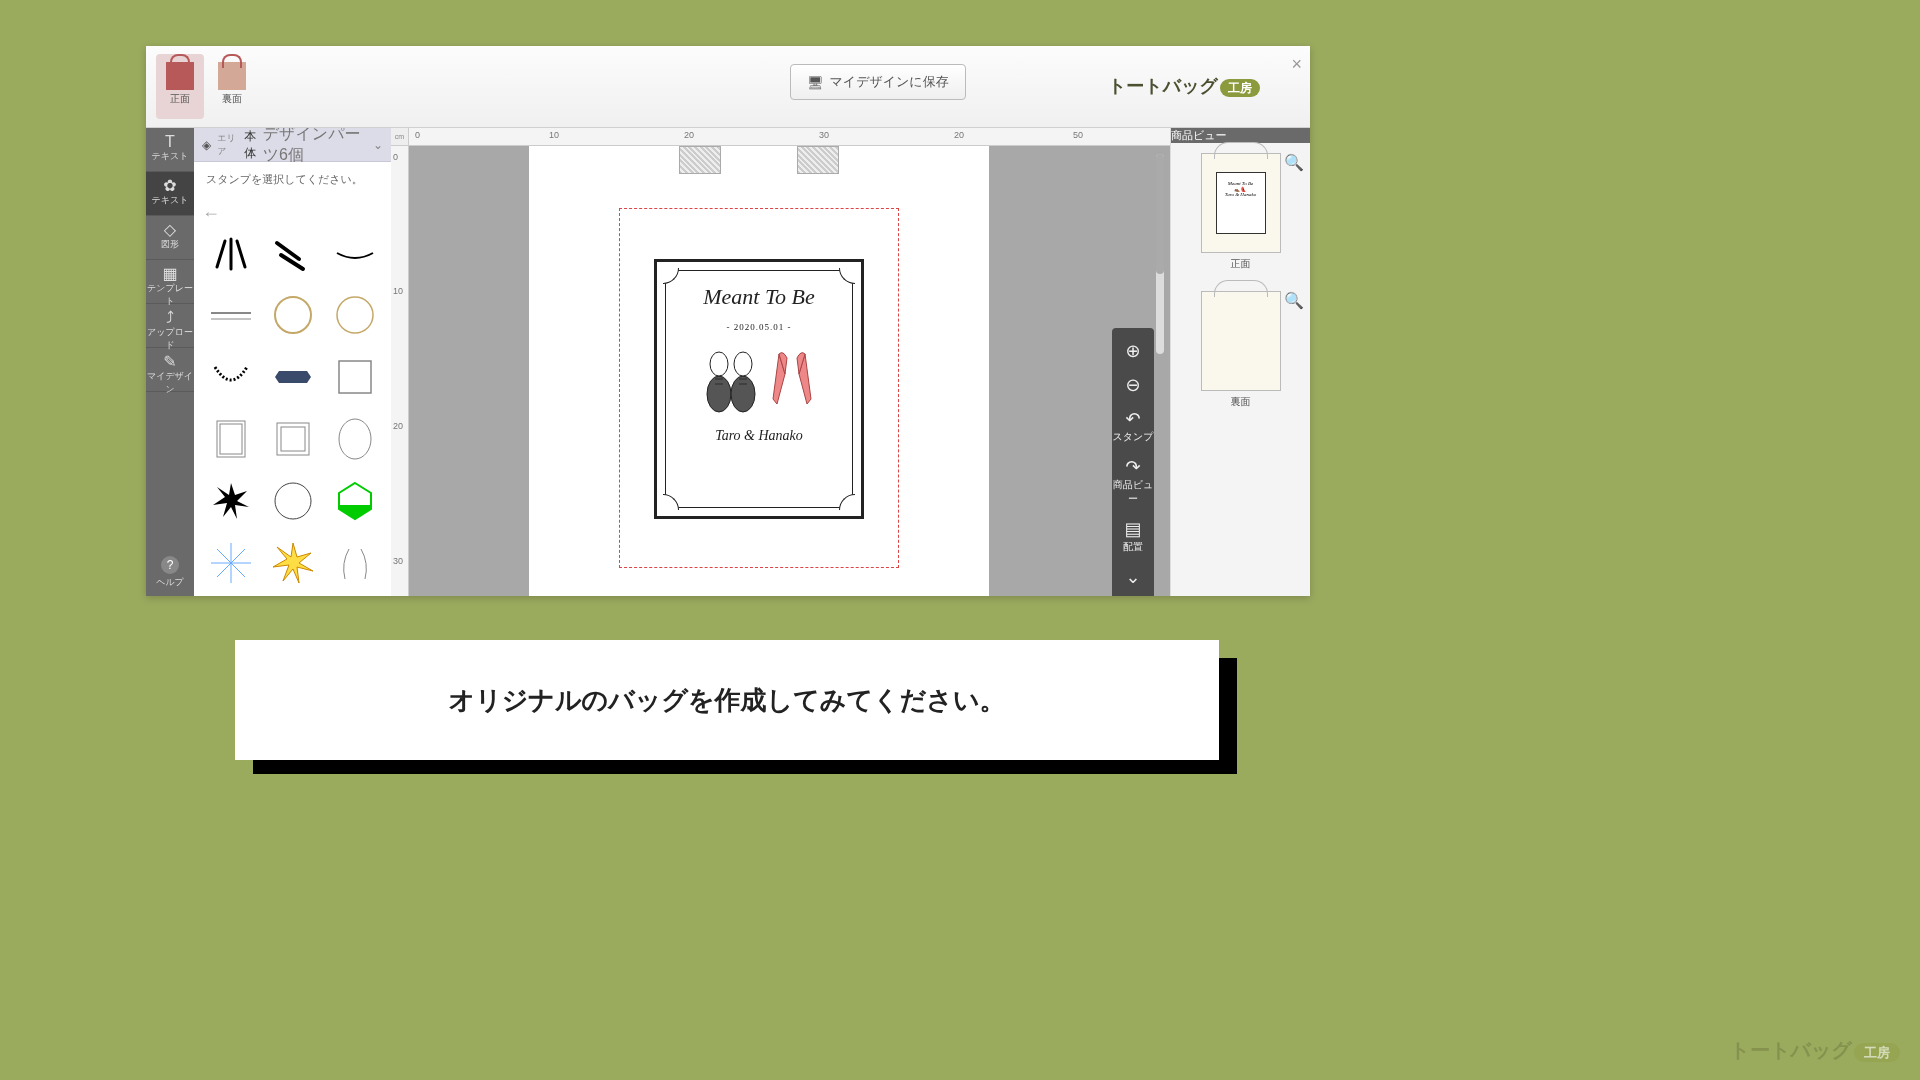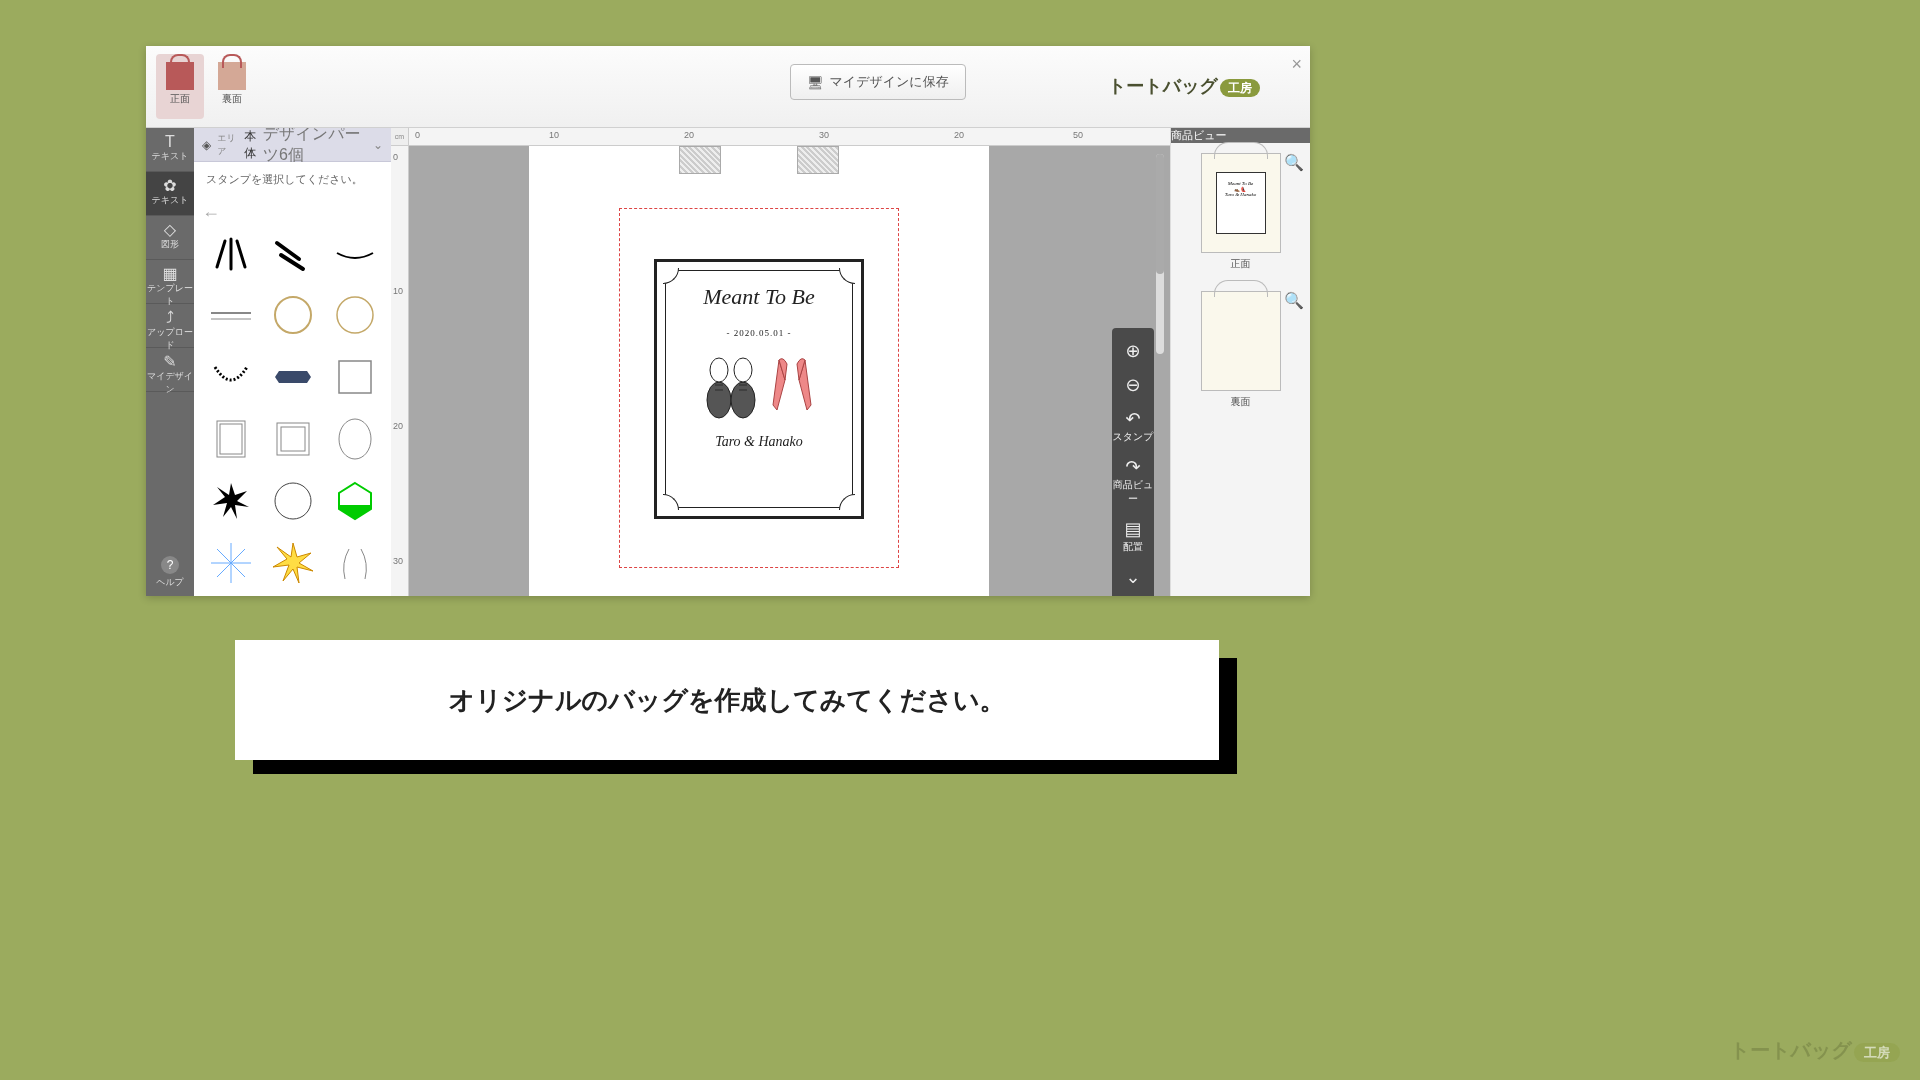--- a/index.html
+++ b/index.html
@@ -54,21 +54,21 @@
 .printarea{position:absolute;top:62px;left:50%;transform:translateX(-50%);width:280px;height:360px;border:1px dashed #d44}
 .design{position:absolute;top:50px;left:50%;transform:translateX(-50%);width:210px;height:260px;border:3px solid #222;background:#fff}
 .design .inner{position:absolute;top:8px;left:8px;right:8px;bottom:8px;border:1.5px solid #222}
 .design .corner{position:absolute;width:16px;height:16px;background:#fff}
 .design .c1{top:6px;left:6px;border-radius:0 0 16px 0;border-right:1.5px solid #222;border-bottom:1.5px solid #222}
 .design .c2{top:6px;right:6px;border-radius:0 0 0 16px;border-left:1.5px solid #222;border-bottom:1.5px solid #222}
 .design .c3{bottom:6px;left:6px;border-radius:0 16px 0 0;border-right:1.5px solid #222;border-top:1.5px solid #222}
 .design .c4{bottom:6px;right:6px;border-radius:16px 0 0 0;border-left:1.5px solid #222;border-top:1.5px solid #222}
 .dtext{font-family:'Brush Script MT',cursive;text-align:center;color:#222}
 .dtitle{font-size:22px;margin-top:22px;font-style:italic}
-.ddate{font-size:9px;margin-top:18px;letter-spacing:1px}
+.ddate{font-size:9px;margin-top:12px;letter-spacing:1px}
 .dshoes{display:flex;justify-content:center;gap:6px;margin-top:12px}
 .dnames{font-size:14px;margin-top:14px;font-style:italic}
 .zoomctrl{position:absolute;right:16px;top:200px;width:42px;background:#4a4a4a;border-radius:4px;padding:6px 0}
 .zbtn{color:#eee;text-align:center;padding:6px 0;cursor:pointer;font-size:10px}
 .zbtn .ic{font-size:18px;display:block}
 .scrollv{position:absolute;right:6px;top:26px;width:8px;height:200px;background:#ddd;border-radius:4px}
 .scrollv::after{content:'';position:absolute;top:0;left:0;right:0;height:120px;background:#aaa;border-radius:4px}
 .rightcol{width:140px;background:#f4f4f4;border-left:1px solid #ddd}
 .rhdr{background:#6a6a6a;color:#fff;font-size:11px;}
 .preview{position:relative;padding:10px 8px;text-align:center}

